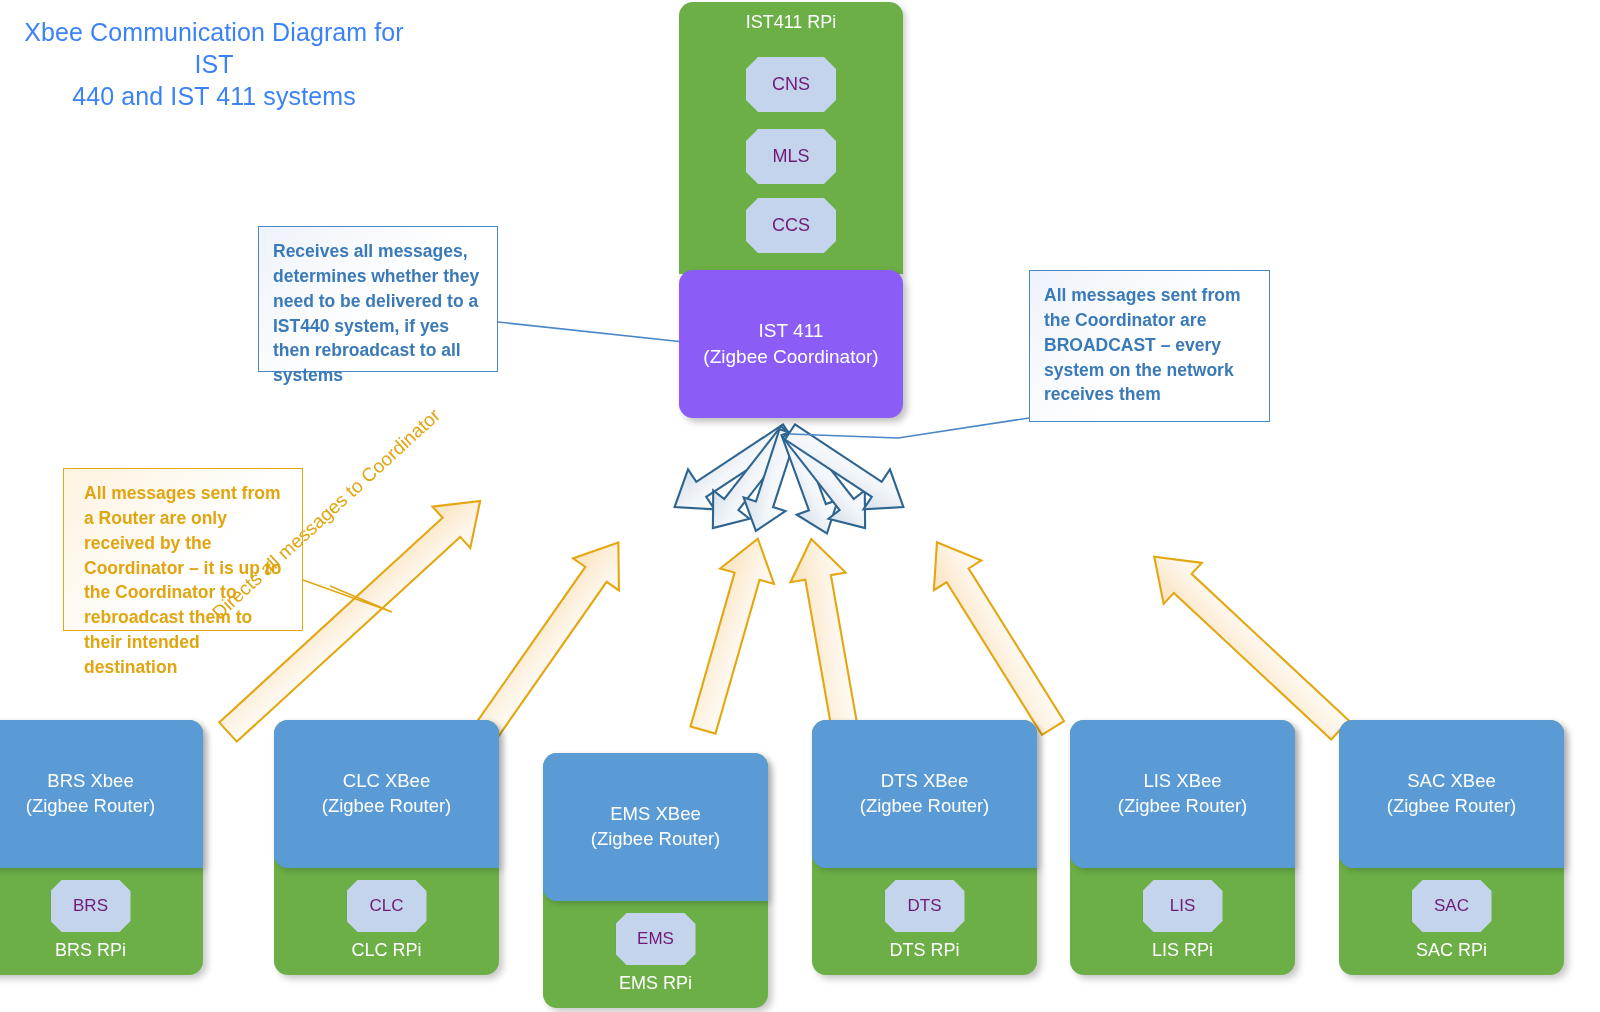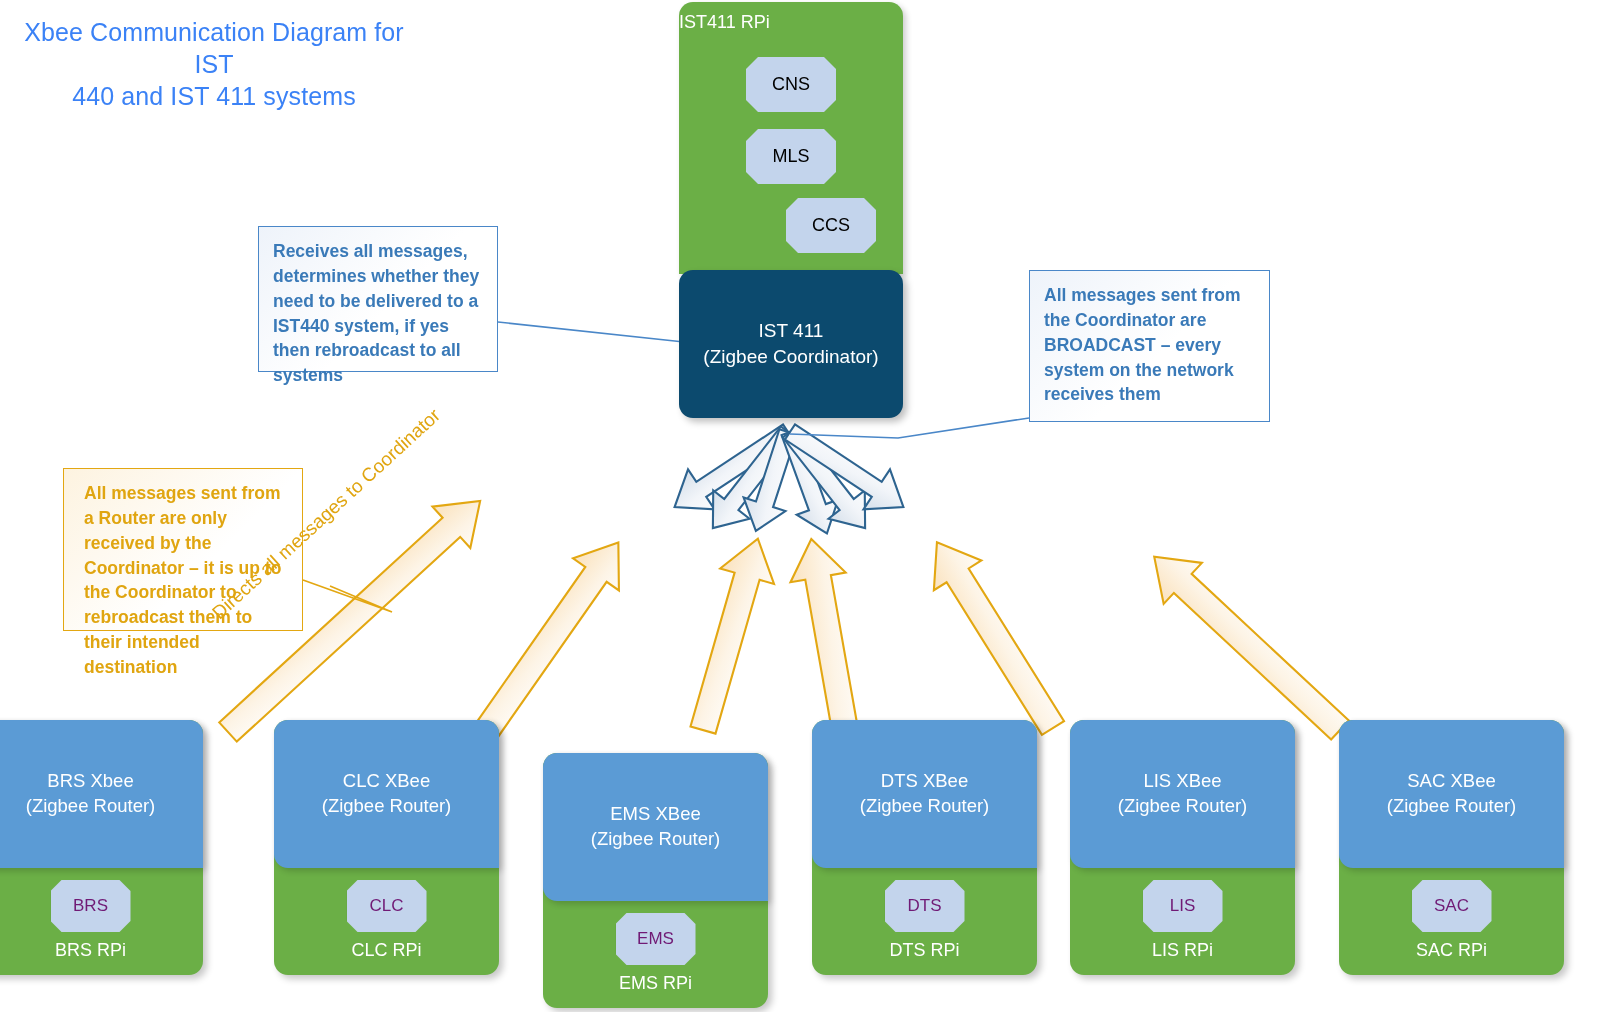--- a/index.html
+++ b/index.html
@@ -48,52 +48,52 @@
     height: 272px;
     background: #6BAF46;
     border-radius: 14px 14px 0 0;
     box-shadow: 3px 3px 6px rgba(0,0,0,.20);
   }
   .rpi-top-label {
     position: absolute;
     top: 10px;
     left: 0;
     width: 100%;
-    text-align: left;
+    text-align: center;
     color: #ffffff;
     font-size: 18px;
   }
   .svc {
     position: absolute;
     left: 50%;
     transform: translateX(-50%);
     width: 90px;
     height: 55px;
     background: #C3D4EC;
-    color: #000000;
+    color: #701a75;
     font-size: 18px;
     display: flex;
     align-items: center;
     justify-content: center;
     -webkit-clip-path: polygon(12px 0, calc(100% - 12px) 0, 100% 12px, 100% calc(100% - 12px), calc(100% - 12px) 100%, 12px 100%, 0 calc(100% - 12px), 0 12px);
     clip-path: polygon(12px 0, calc(100% - 12px) 0, 100% 12px, 100% calc(100% - 12px), calc(100% - 12px) 100%, 12px 100%, 0 calc(100% - 12px), 0 12px);
     filter: drop-shadow(2px 3px 3px rgba(0,0,0,.22));
   }
   .svc-0 { top: 55px; }
   .svc-1 { top: 127px; }
-  .svc-2 { top: 196px; margin-left: 40px; }
+  .svc-2 { top: 196px; }
 
   
   .coordinator {
     position: absolute;
     left: 679px;
     top: 270px;
     width: 224px;
     height: 148px;
-    background: #0c4a6e;
+    background: #8b5cf6;
     border-radius: 14px;
     box-shadow: 4px 4px 7px rgba(0,0,0,.25);
     display: flex;
     flex-direction: column;
     align-items: center;
     justify-content: center;
     color: #ffffff;
     font-size: 19px;
     line-height: 1.35;
   }

